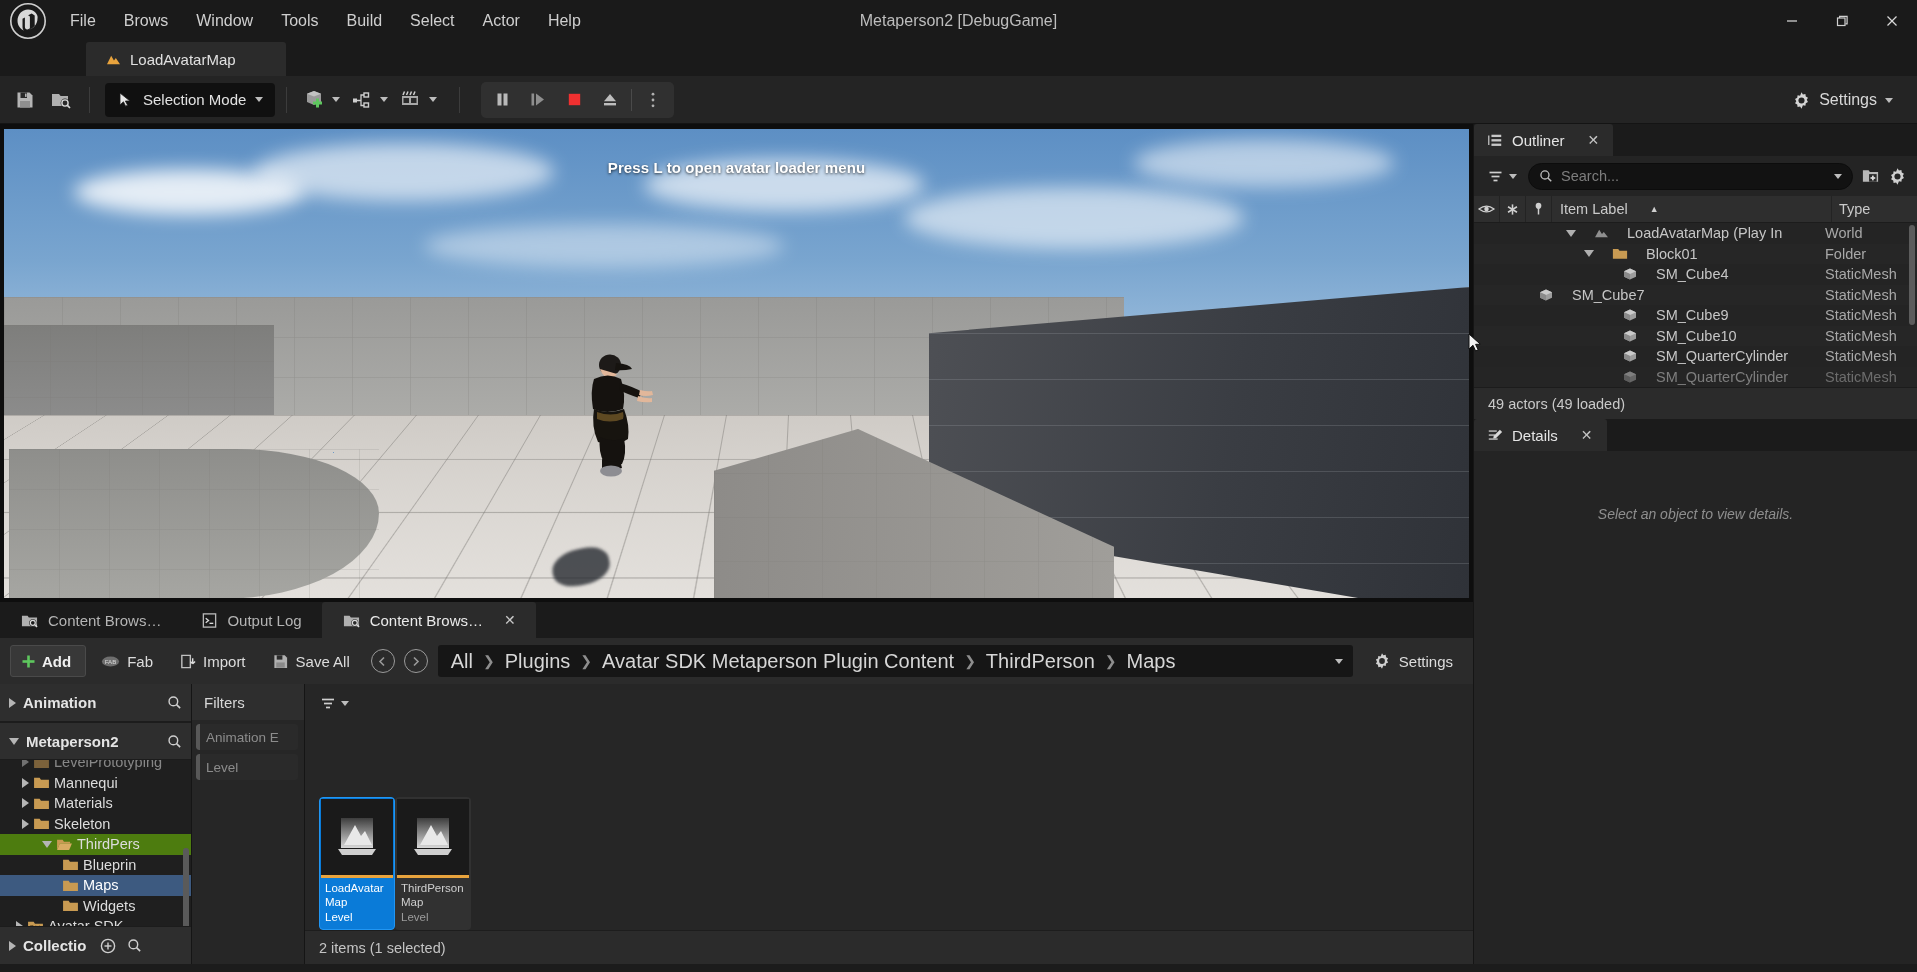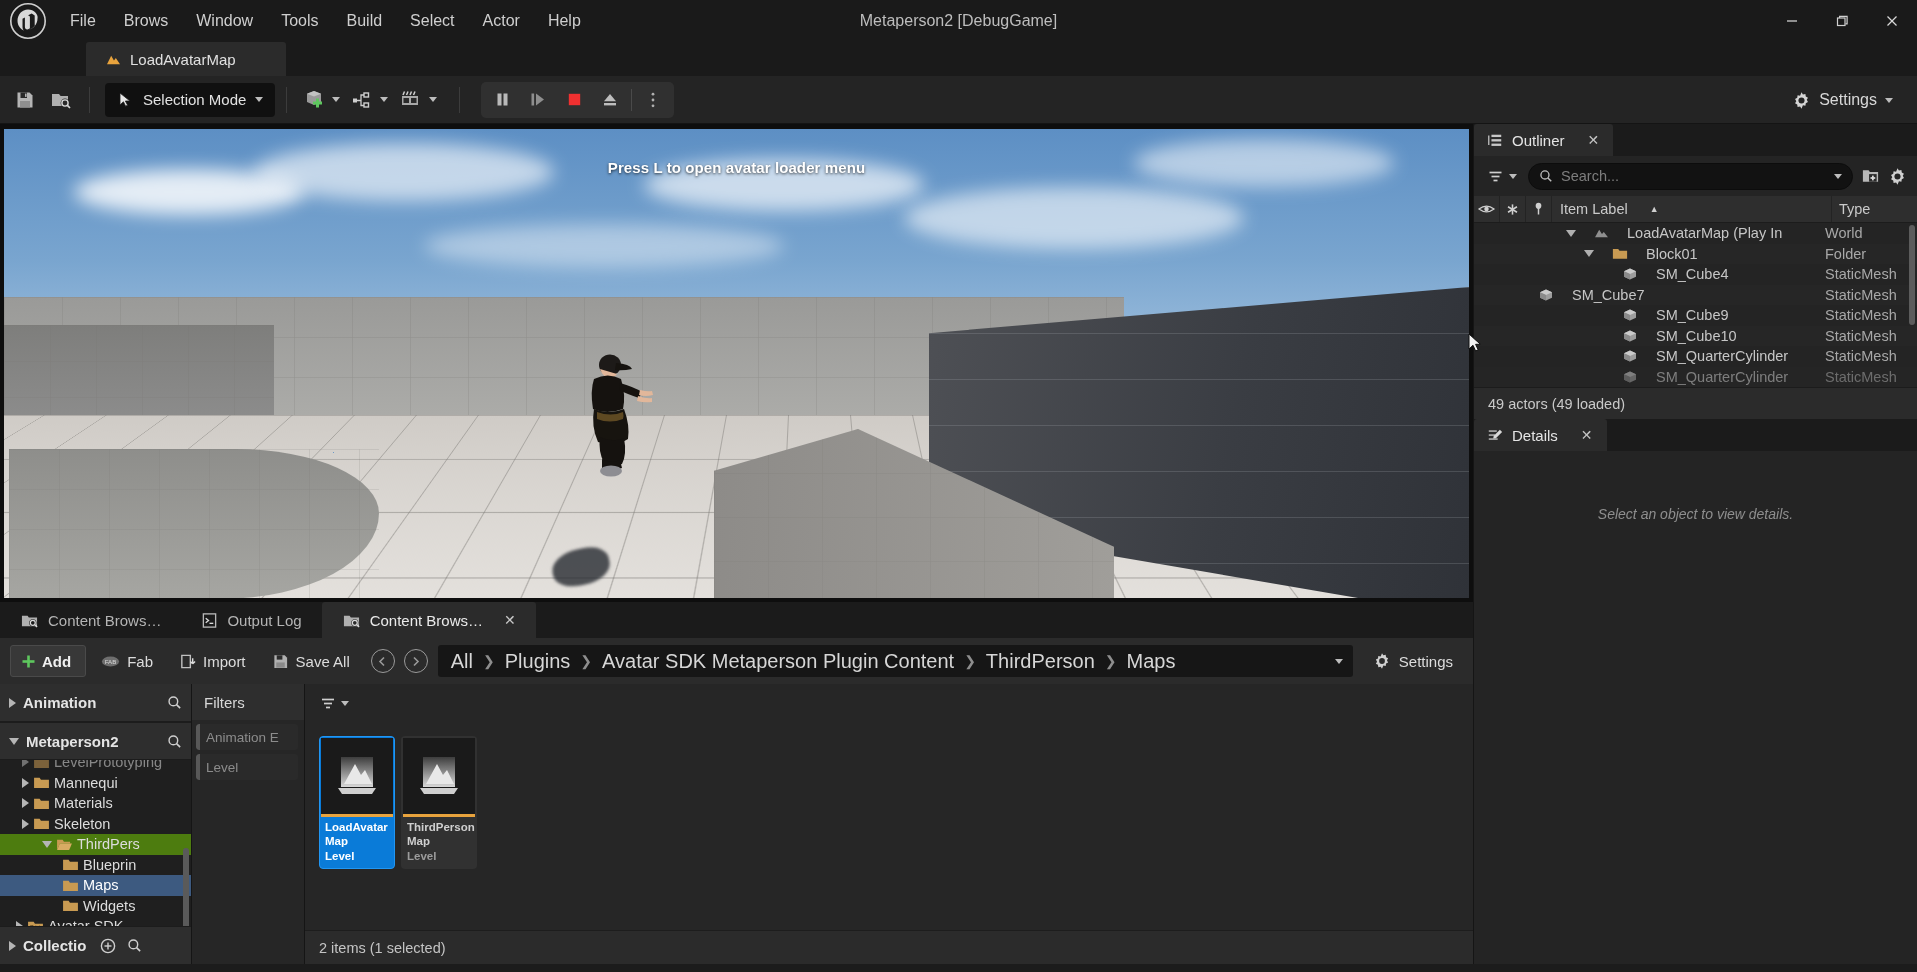--- a/index.html
+++ b/index.html
@@ -230,22 +230,22 @@
   .assets-bar { height: 38px; display: flex; align-items: center; gap: 8px; padding: 0 12px; flex: none; }
   .srch {
     flex: 1; height: 27px; background: #121212; border: 1px solid #0c0c0c; border-radius: 14px;
     display: flex; align-items: center; padding: 0 10px; gap: 8px; max-width: 505px;
   }
   .srch input {
     flex: 1; background: transparent; border: none; outline: none;
     font-family: "Liberation Sans", sans-serif; font-size: 14.5px; color: #d0d0d0;
   }
   .srch input::placeholder { color: #7d7d7d; }
-  .assets-grid { flex: 1; padding: 14px 0 0 14px; display: flex; gap: 6px; align-items: flex-start;
-                 position: relative; overflow: hidden; font-weight: bold; }
+  .assets-grid { flex: 1; padding: 14px 0 0 14px; display: flex; gap: 0; align-items: flex-end;
+                 position: relative; overflow: hidden; }
   .tile { width: 76px; border-radius: 4px; overflow: hidden; background: #313131; padding: 2px; }
   .tile.sel { background: #0a7bd8; border: 1px solid #2196f3; padding: 1px; }
   .thumb { height: 76px; background: #1a1a1a; display: flex; align-items: center; justify-content: center; }
   .tile-accent { height: 3px; background: #e8a33d; }
   .tile-name { font-size: 11.5px; line-height: 13.5px; padding: 4px 4px 1px 4px; color: #cfcfcf; }
   .tile.sel .tile-name { color: #fff; }
   .tile-type { font-size: 11.5px; line-height: 14px; padding: 0 4px 4px 4px; color: #9c9c9c; }
   .tile.sel .tile-type { color: #fff; }
   .cb-status { height: 34px; display: flex; align-items: center; padding: 0 14px;
                font-size: 14.5px; color: #c4c4c4; background: #2b2b2b; flex: none;

